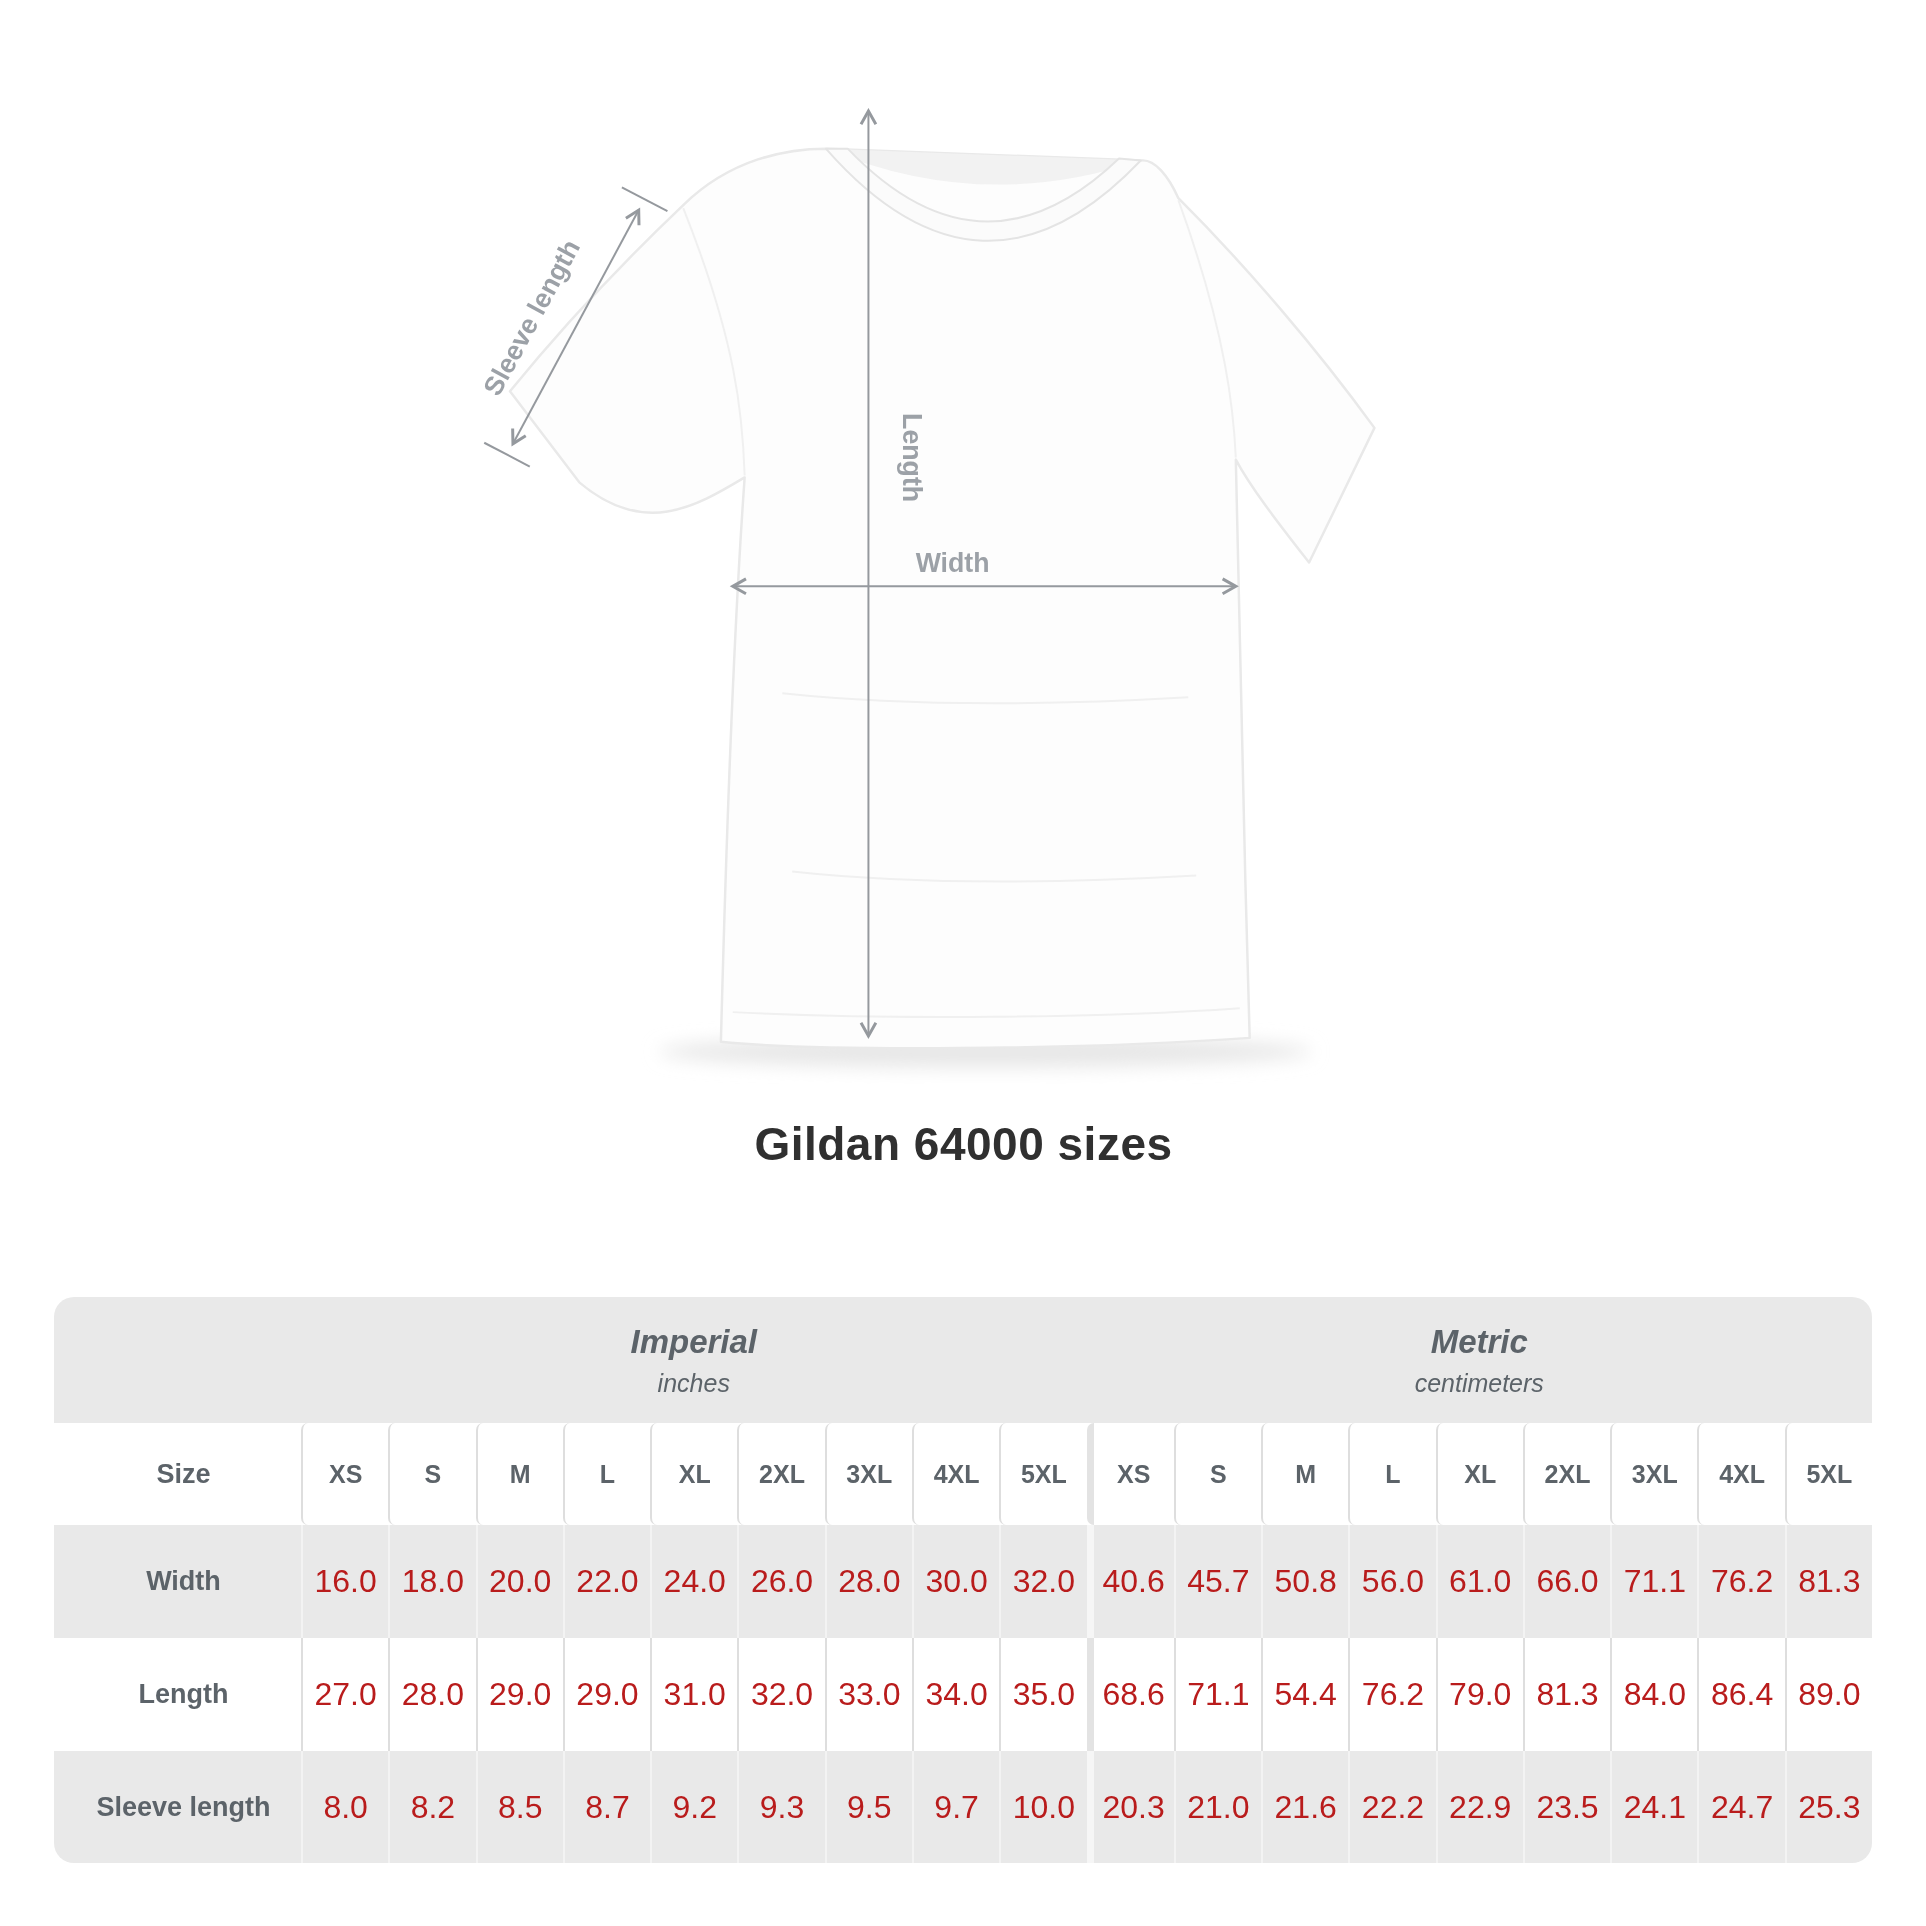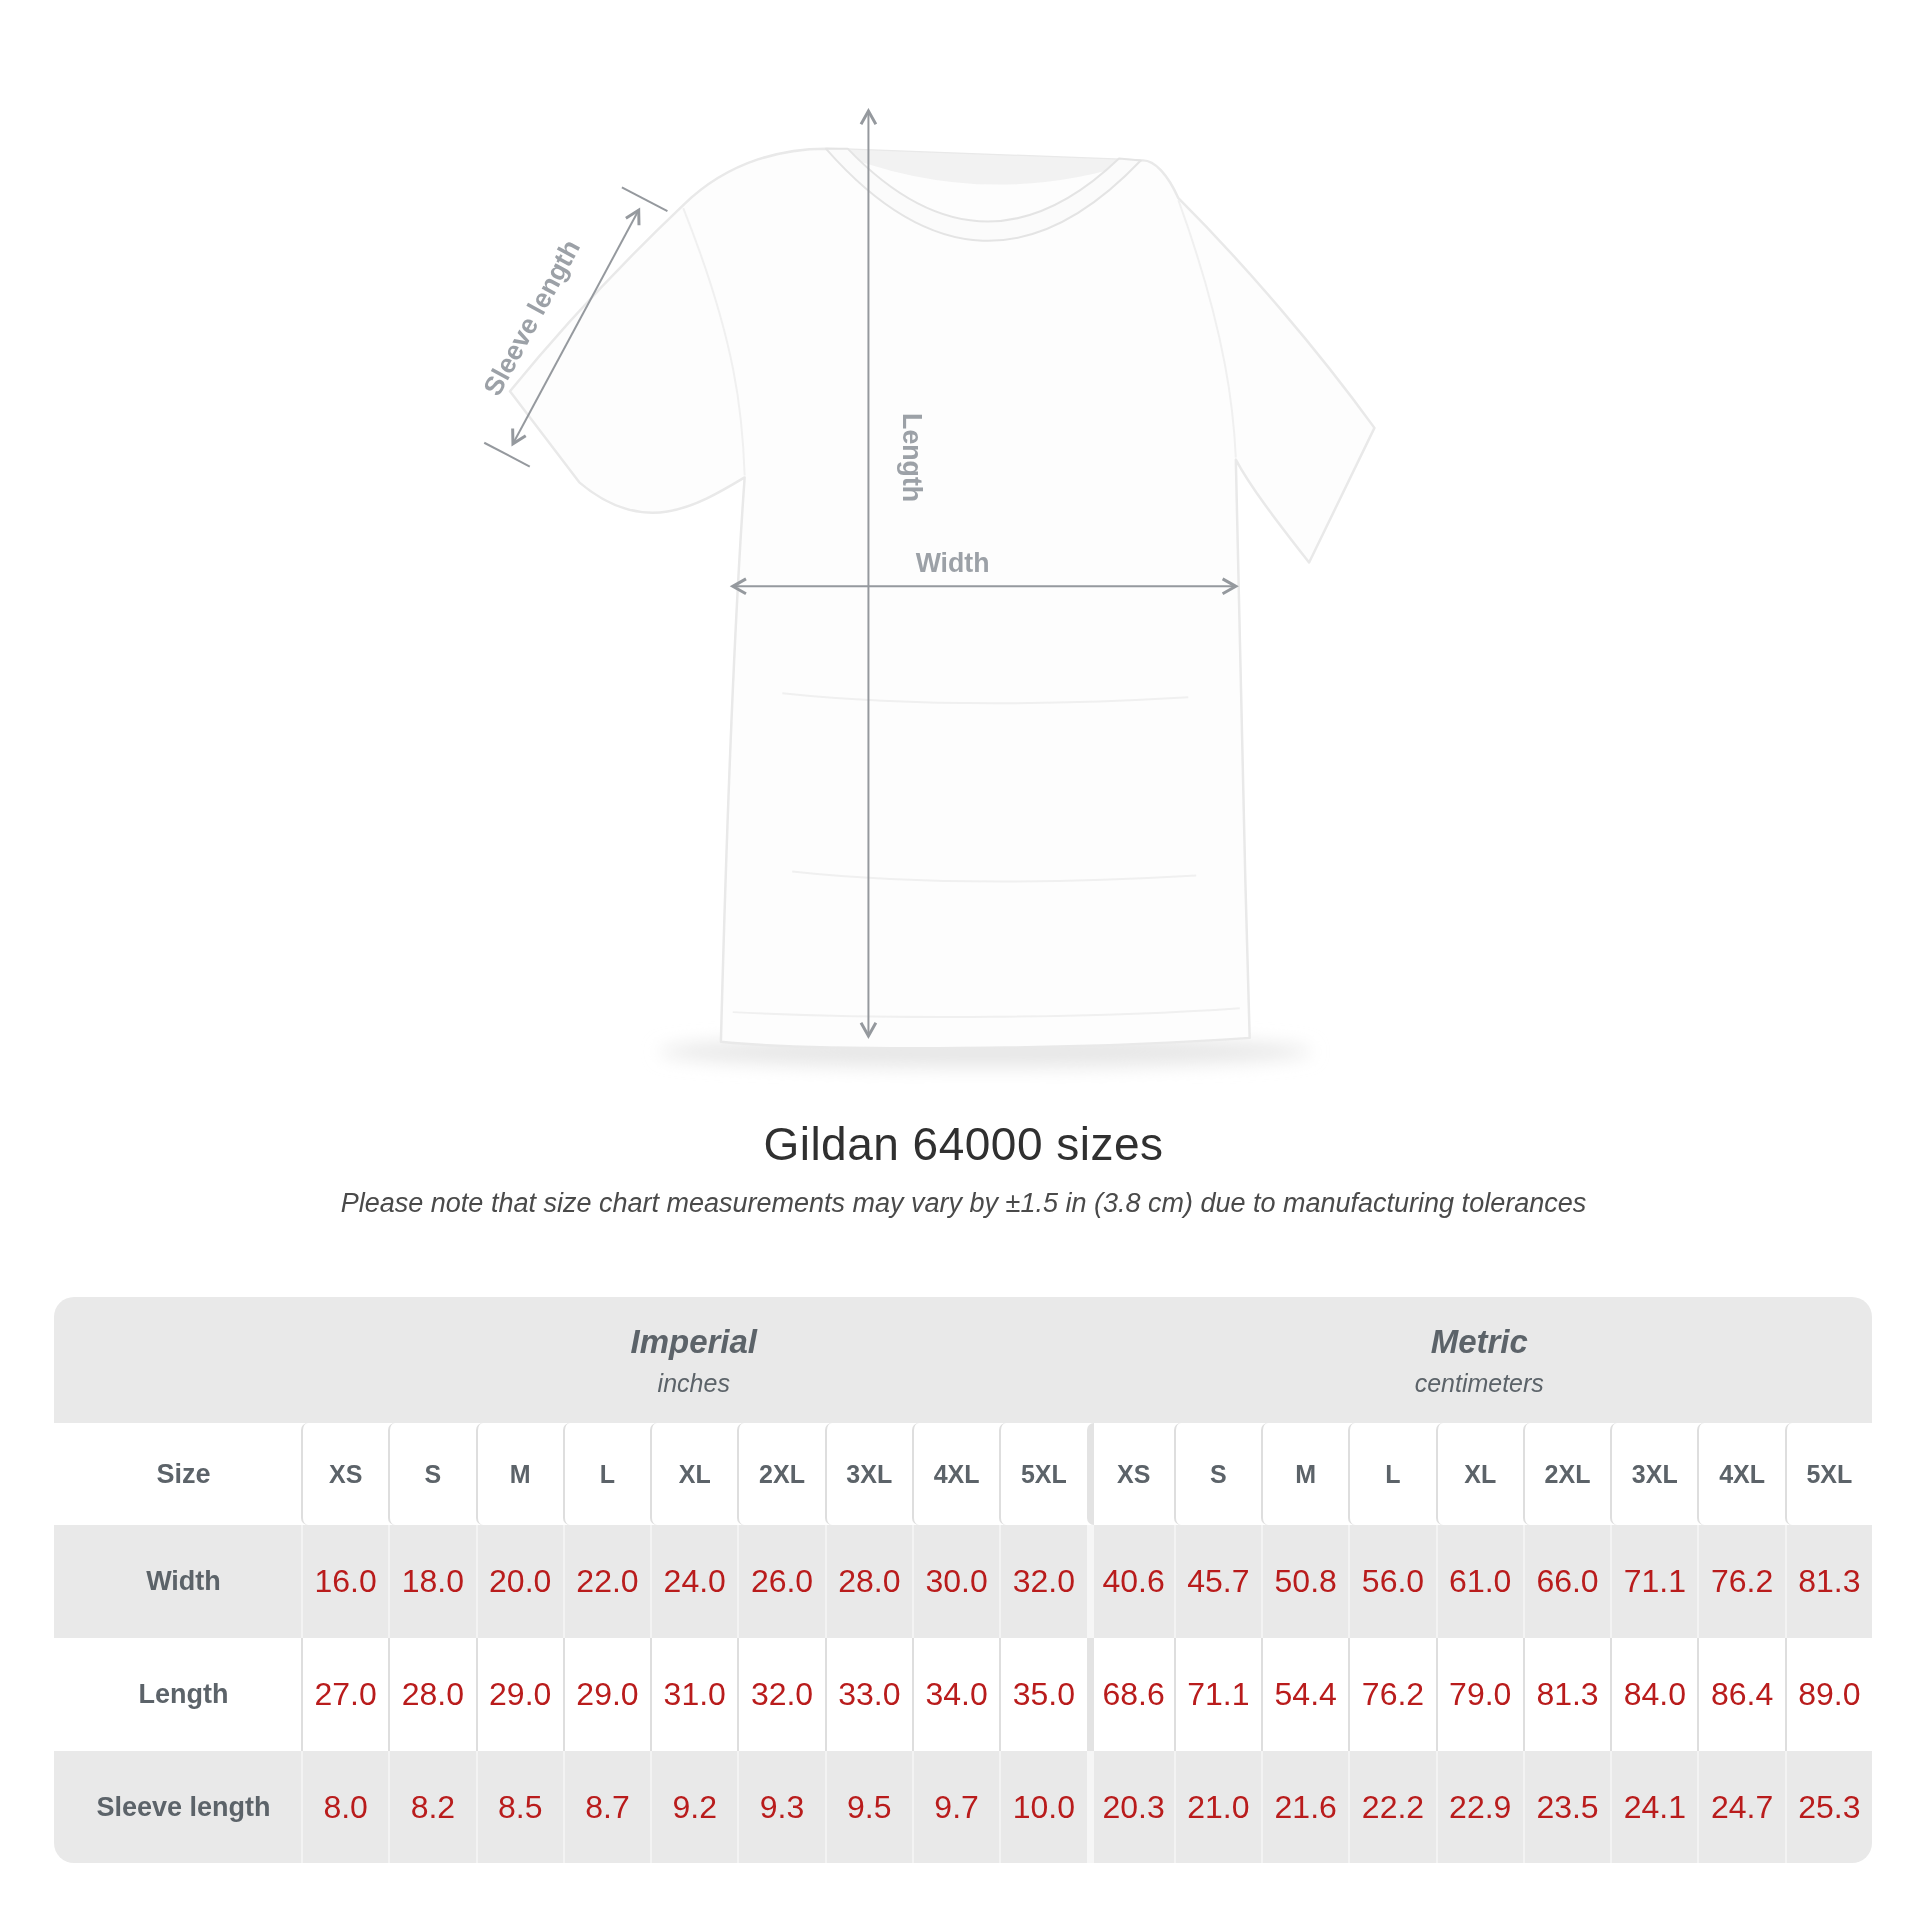--- a/index.html
+++ b/index.html
@@ -4,21 +4,21 @@
 <style>
   html,body{margin:0;padding:0;background:#ffffff;}
   .page{position:relative;width:1927px;height:1927px;background:#ffffff;overflow:hidden;
         font-family:"Liberation Sans","DejaVu Sans",sans-serif;}
 
   
   .diagram{position:absolute;left:0;top:0;width:1927px;height:1139px;}
 
   
   .title{position:absolute;left:0;top:1117px;width:1927px;text-align:center;
-         font-size:46px;font-weight:normal;color:#303030;letter-spacing:0.5px;}
+         font-size:46px;font-weight:bold;color:#303030;letter-spacing:0.5px;}
   .subtitle{position:absolute;left:0;top:1188px;width:1927px;text-align:center;
          font-size:27px;font-style:italic;color:#4a4a4a;}
 
   
   .sizetable{position:absolute;left:54px;top:1297px;width:1818px;height:566px;
              border-radius:20px;overflow:hidden;}
   .trow{display:grid;grid-template-columns:235px repeat(18,1fr);padding-left:12px;}
   .trow.header{height:126px;background:#e9e9e9;}
   .trow.size-row{height:102px;background:#ffffff;}
   .trow.data-row{height:113px;}
@@ -99,21 +99,20 @@
       <line x1="628" y1="189" x2="674" y2="213" stroke="#95999e" stroke-width="2"></line>
       <line x1="489" y1="447" x2="535" y2="471" stroke="#95999e" stroke-width="2"></line>
     </g>
 
     <text class="arrow-label" transform="translate(545,325) rotate(-61.5)" text-anchor="middle">Sleeve length</text>
     <text class="arrow-label" transform="translate(912,462) rotate(90)" text-anchor="middle">Length</text>
     <text class="arrow-label" x="962" y="578" text-anchor="middle">Width</text>
   </svg>
 
   <div class="title">Gildan 64000 sizes</div>
-  <div class="subtitle">Please note that size chart measurements may vary by ±1.5 in (3.8 cm) due to manufacturing tolerances</div>
 
   <div class="sizetable">
     <div class="trow header">
       <div class="cell corner"></div>
       <div class="group imperial">
         <div class="gtitle">Imperial</div>
         <div class="gsub">inches</div>
       </div>
       <div class="group metric">
         <div class="gtitle">Metric</div>

